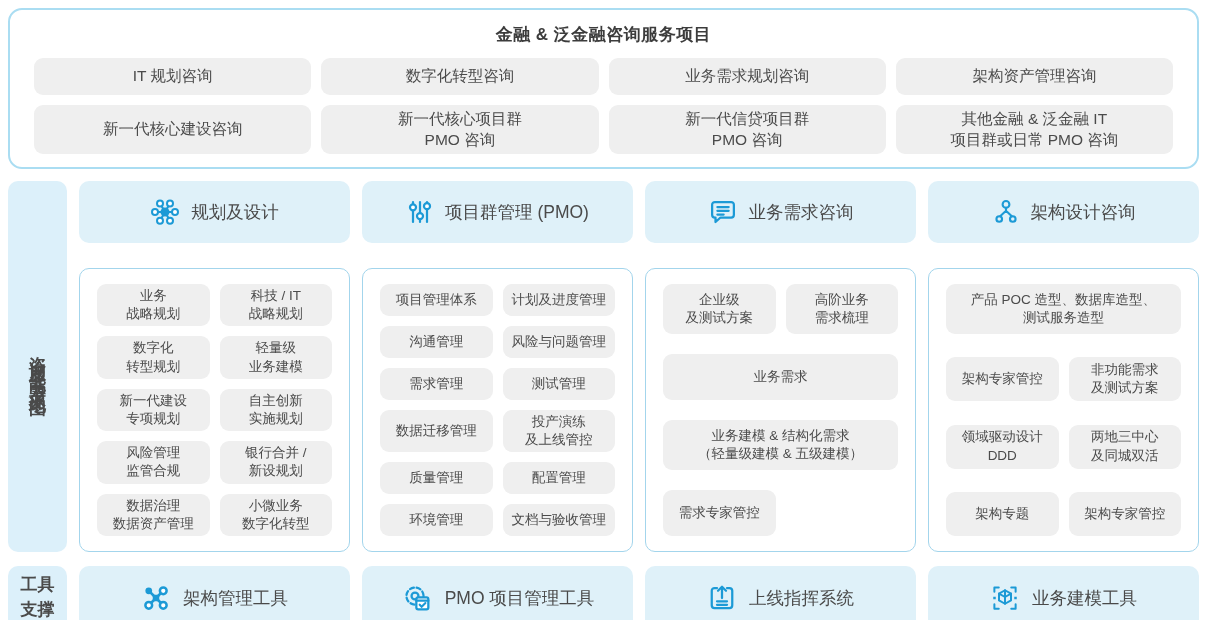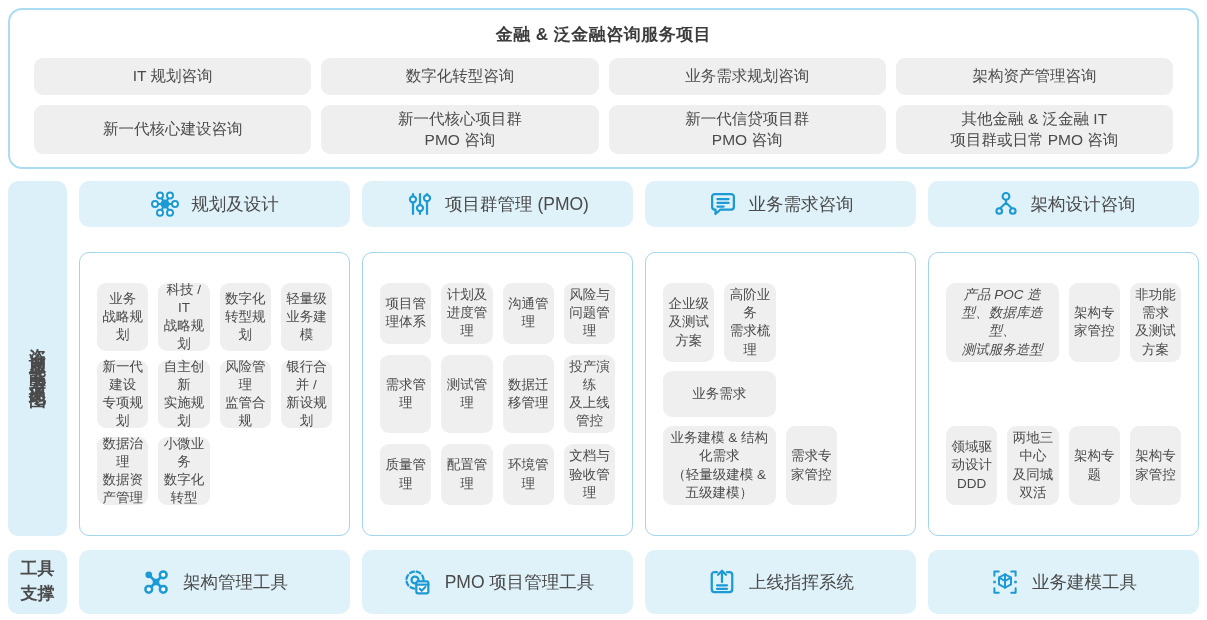--- a/index.html
+++ b/index.html
@@ -14,34 +14,34 @@
   .tb.r2{min-height:49px;}
 
   
   .cols{display:grid;grid-template-columns:59px 1fr 1fr 1fr 1fr;gap:12px;margin-top:12px;}
   .strip{background:#dcf0fa;border-radius:10px;display:flex;align-items:center;justify-content:center;}
   .strip .vtext{writing-mode:vertical-lr;text-orientation:upright;font-weight:700;font-size:17px;
       color:#4a4a4a;letter-spacing:5px;line-height:1;}
   .strip .htext{font-weight:700;font-size:17px;color:#4a4a4a;text-align:center;white-space:pre-line;line-height:1.45;}
 
   
-  .colhead{background:#dff1f9;border-radius:10px;height:46px;display:flex;align-items:center;justify-content:center;
+  .colhead{background:#dff1f9;border-radius:10px;height:62px;display:flex;align-items:center;justify-content:center;
       gap:11px;font-size:17.5px;font-weight:500;color:#4a4a4a;}
   .colbody{margin-top:13px;height:284px;box-sizing:border-box;background:#fff;border:1.5px solid #a3d5ec;
-      border-radius:10px;padding:30px 17px;display:grid;grid-template-columns:1fr 1fr 1fr 1fr;gap:9px 10px;
+      border-radius:10px;padding:15px 17px;display:grid;grid-template-columns:1fr 1fr;gap:9px 10px;
       align-content:space-between;}
   .it{background:#efefef;border-radius:9px;display:flex;align-items:center;justify-content:center;
       text-align:center;color:#4b4b4b;font-size:13.5px;line-height:1.35;white-space:pre-line;padding:3px 5px;box-sizing:border-box;}
   .full{grid-column:1 / span 2;}
   .b1 .it{min-height:42px;}
   .b2 .it{min-height:32px;}
   .b3 .it{min-height:46px;}
   .b3 .it.big{min-height:50px;}
   .b4 .it{min-height:44px;}
-  .b4 .it.big{min-height:50px;font-style:italic;}
+  .b4 .it.big{min-height:50px;}
 
   
   .toolbox{background:#dff1f9;border-radius:10px;height:64px;display:flex;align-items:center;justify-content:center;
       gap:12px;font-size:17.5px;font-weight:500;color:#4a4a4a;}
 
   .icon{flex:0 0 auto;display:block;}
 </style>
 </head>
 <body>
 

